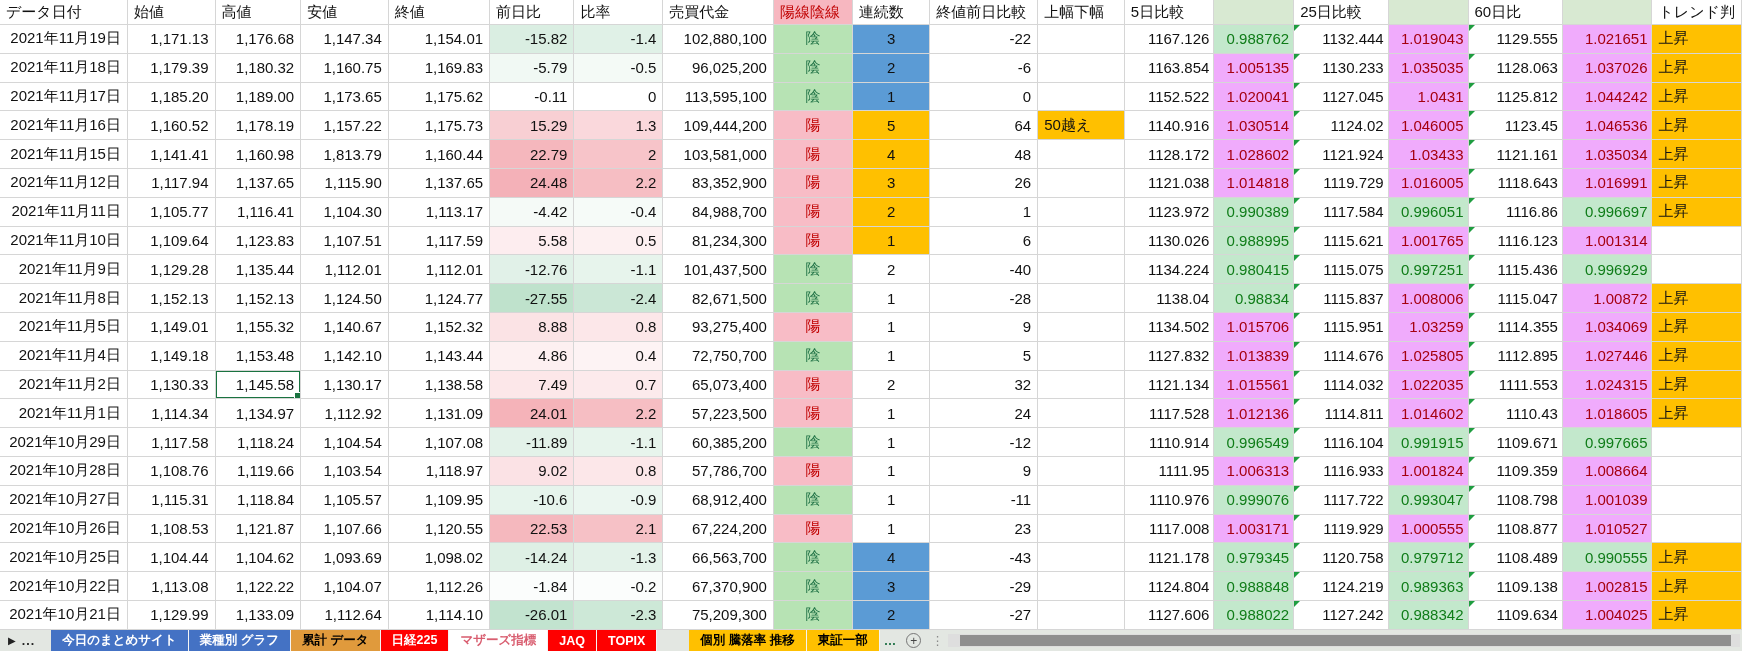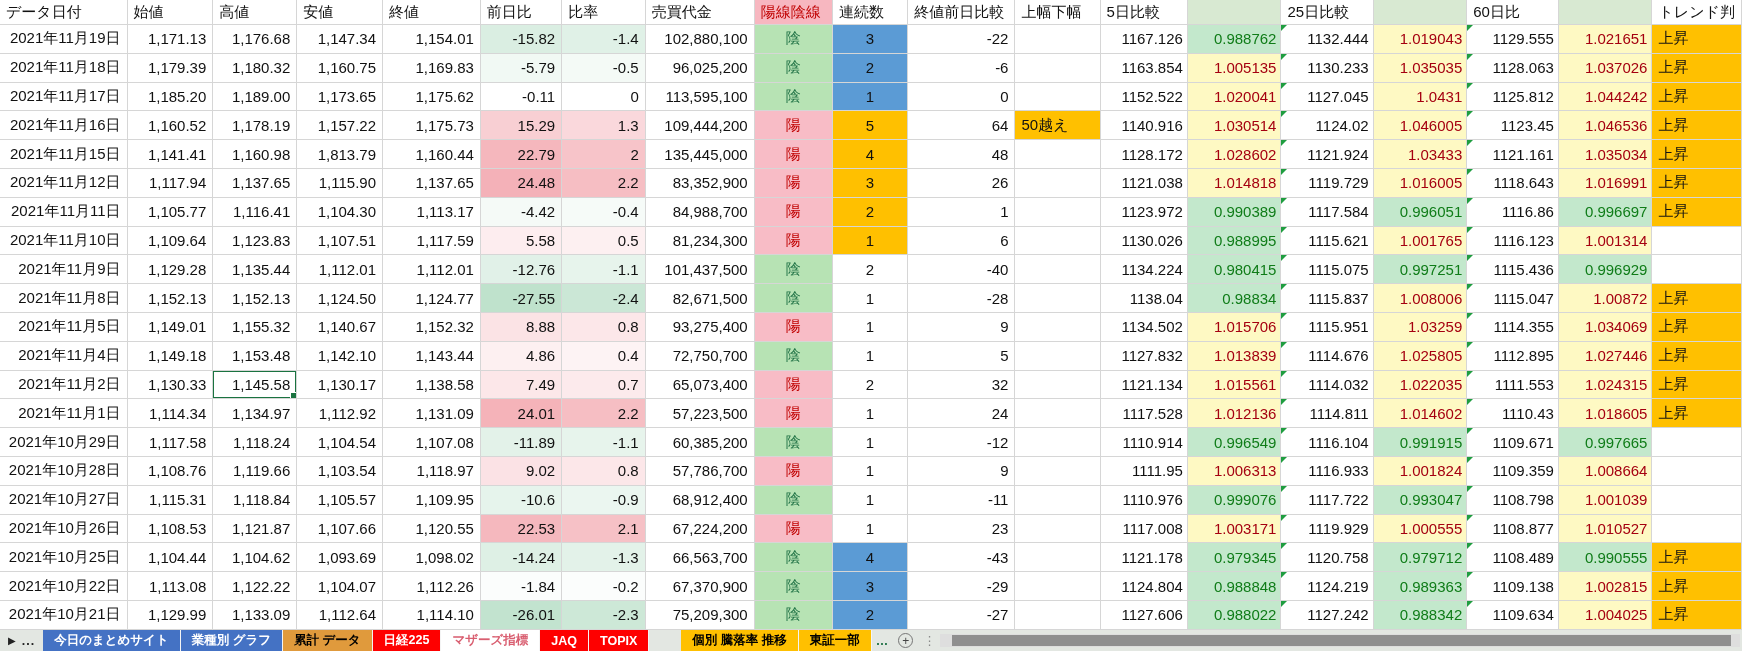--- a/index.html
+++ b/index.html
@@ -11,21 +11,21 @@
   thead th{height:25px;text-align:left;background:#fff;vertical-align:middle;}
   tbody td{height:28.8px;vertical-align:middle;position:relative;}
   .al-r{text-align:right;} .al-c{text-align:center;} .al-l{text-align:left;}
   .pad-sm{padding:0 4px;}
   .candle-yin{background:#b7e3b4;color:#217346;}
   .candle-yang{background:#f8bcc6;color:#c00000;}
   .streak-blue{background:#5b9bd5;}
   .streak-orange{background:#ffc000;}
   .note-on{background:#ffc000;}
   .trend-on{background:#ffc000;}
-  .ratio-up{background:#fef9c3;color:#a50010;padding-left:26px;}
+  .ratio-up{background:#f0abfc;color:#a50010;}
   .ratio-dn{background:#c3e8cc;color:#0f7c18;}
   .tri::before{content:'';position:absolute;top:0;left:0;border-top:6px solid #1f9d40;
     border-right:6px solid transparent;}
   .sel{z-index:3;}
   .sel::after{content:'';position:absolute;top:-1px;left:-1px;right:-1px;bottom:-1px;
     border:2px solid #1a7340;pointer-events:none;}
   .sel::before{content:'';position:absolute;right:-2px;bottom:-2px;width:6px;height:6px;
     background:#1a7340;border:1px solid #fff;z-index:2;}
   
   #tabbar{position:absolute;left:0;top:630px;width:1742px;height:21px;background:#e3e7e2;
@@ -182,21 +182,21 @@
           <td class="al-l trend-on">上昇</td>
         </tr>
         <tr>
           <td class="al-r">2021年11月15日</td>
           <td class="al-r">1,141.41</td>
           <td class="al-r">1,160.98</td>
           <td class="al-r">1,813.79</td>
           <td class="al-r">1,160.44</td>
           <td class="al-r" style="background: rgb(245, 183, 189);">22.79</td>
           <td class="al-r" style="background: rgb(247, 196, 201);">2</td>
-          <td class="al-r">135,445,000</td>
+          <td class="al-r">103,581,000</td>
           <td class="al-c candle-yang">陽</td>
           <td class="al-c streak-orange">4</td>
           <td class="al-r">48</td>
           <td class="al-l"></td>
           <td class="al-r pad-sm">1128.172</td>
           <td class="al-r pad-sm ratio-up">1.028602</td>
           <td class="al-r tri pad-sm">1121.924</td>
           <td class="al-r pad-sm ratio-up">1.03433</td>
           <td class="al-r tri pad-sm">1121.161</td>
           <td class="al-r pad-sm ratio-up">1.035034</td>
@@ -541,21 +541,21 @@
       </tbody>
   </table>
 </div>
 
 <div id="tabbar">
   <div class="tabnav">
     <span class="arr">▶</span>
     <span class="dots">...</span>
   </div>
   <div id="tabs">
-      <div class="tab" style="background: rgb(68, 114, 196); color: rgb(255, 255, 255);">今日のまとめサイト</div>
+      <div class="tab" style="background: rgb(68, 114, 196); color: rgb(255, 255, 255); margin-left: 8px;">今日のまとめサイト</div>
       <div class="tab" style="background: rgb(68, 114, 196); color: rgb(255, 255, 255);">業種別 グラフ</div>
       <div class="tab" style="background: rgb(224, 154, 60); color: rgb(0, 0, 0);">累計 データ</div>
       <div class="tab" style="background: rgb(254, 0, 0); color: rgb(255, 255, 255);">日経225</div>
       <div class="tab" style="background: rgb(255, 255, 255); color: rgb(217, 94, 112);">マザーズ指標</div>
       <div class="tab" style="background: rgb(254, 0, 0); color: rgb(255, 255, 255);">JAQ</div>
       <div class="tab" style="background: rgb(254, 0, 0); color: rgb(255, 255, 255);">TOPIX</div>
       <div class="tab" style="background: rgb(255, 192, 0); color: rgb(0, 0, 0); margin-left: 32px;">個別 騰落率 推移</div>
       <div class="tab trunc" style="background: rgb(255, 192, 0); color: rgb(0, 0, 0);">東証一部</div>
     </div>
   <span class="ellip">…</span>

